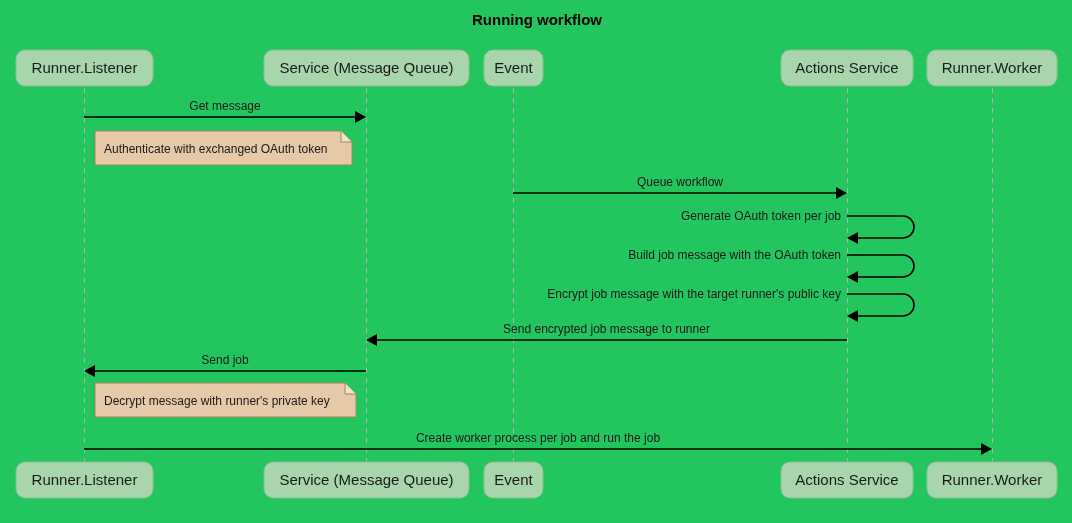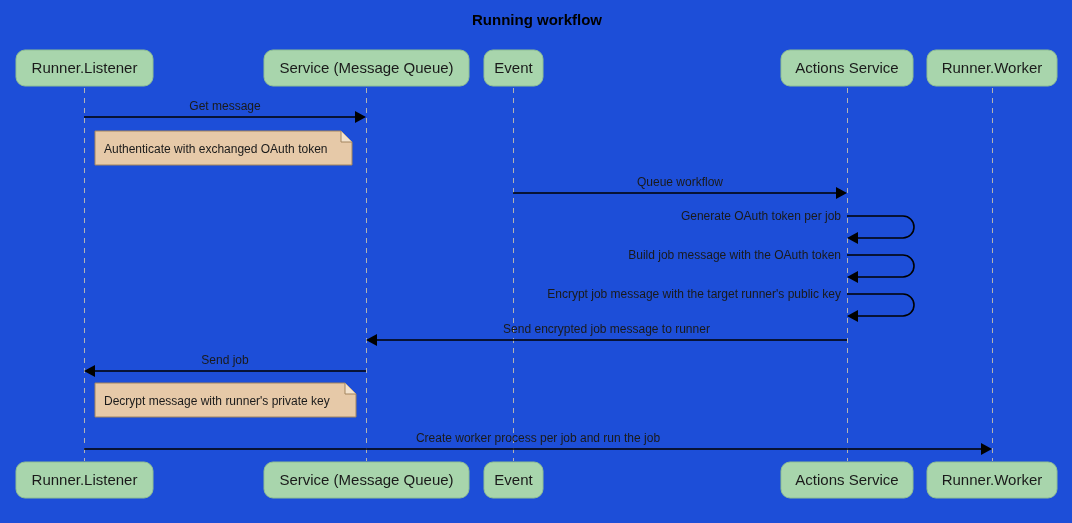--- a/index.html
+++ b/index.html
@@ -10,21 +10,21 @@
   body {
     font-family: "Liberation Sans", sans-serif;
     width: 1072px;
     height: 523px;
     overflow: hidden;
   }
   #diagram-root {
     position: relative;
     width: 1072px;
     height: 523px;
-    background: #1d4ed8;
+    background: #22c55e;
   }
   svg.layer {
     position: absolute;
     top: 0;
     left: 0;
     width: 1072px;
     height: 523px;
   }
   .title-text {
     font-family: "Liberation Sans", sans-serif;

